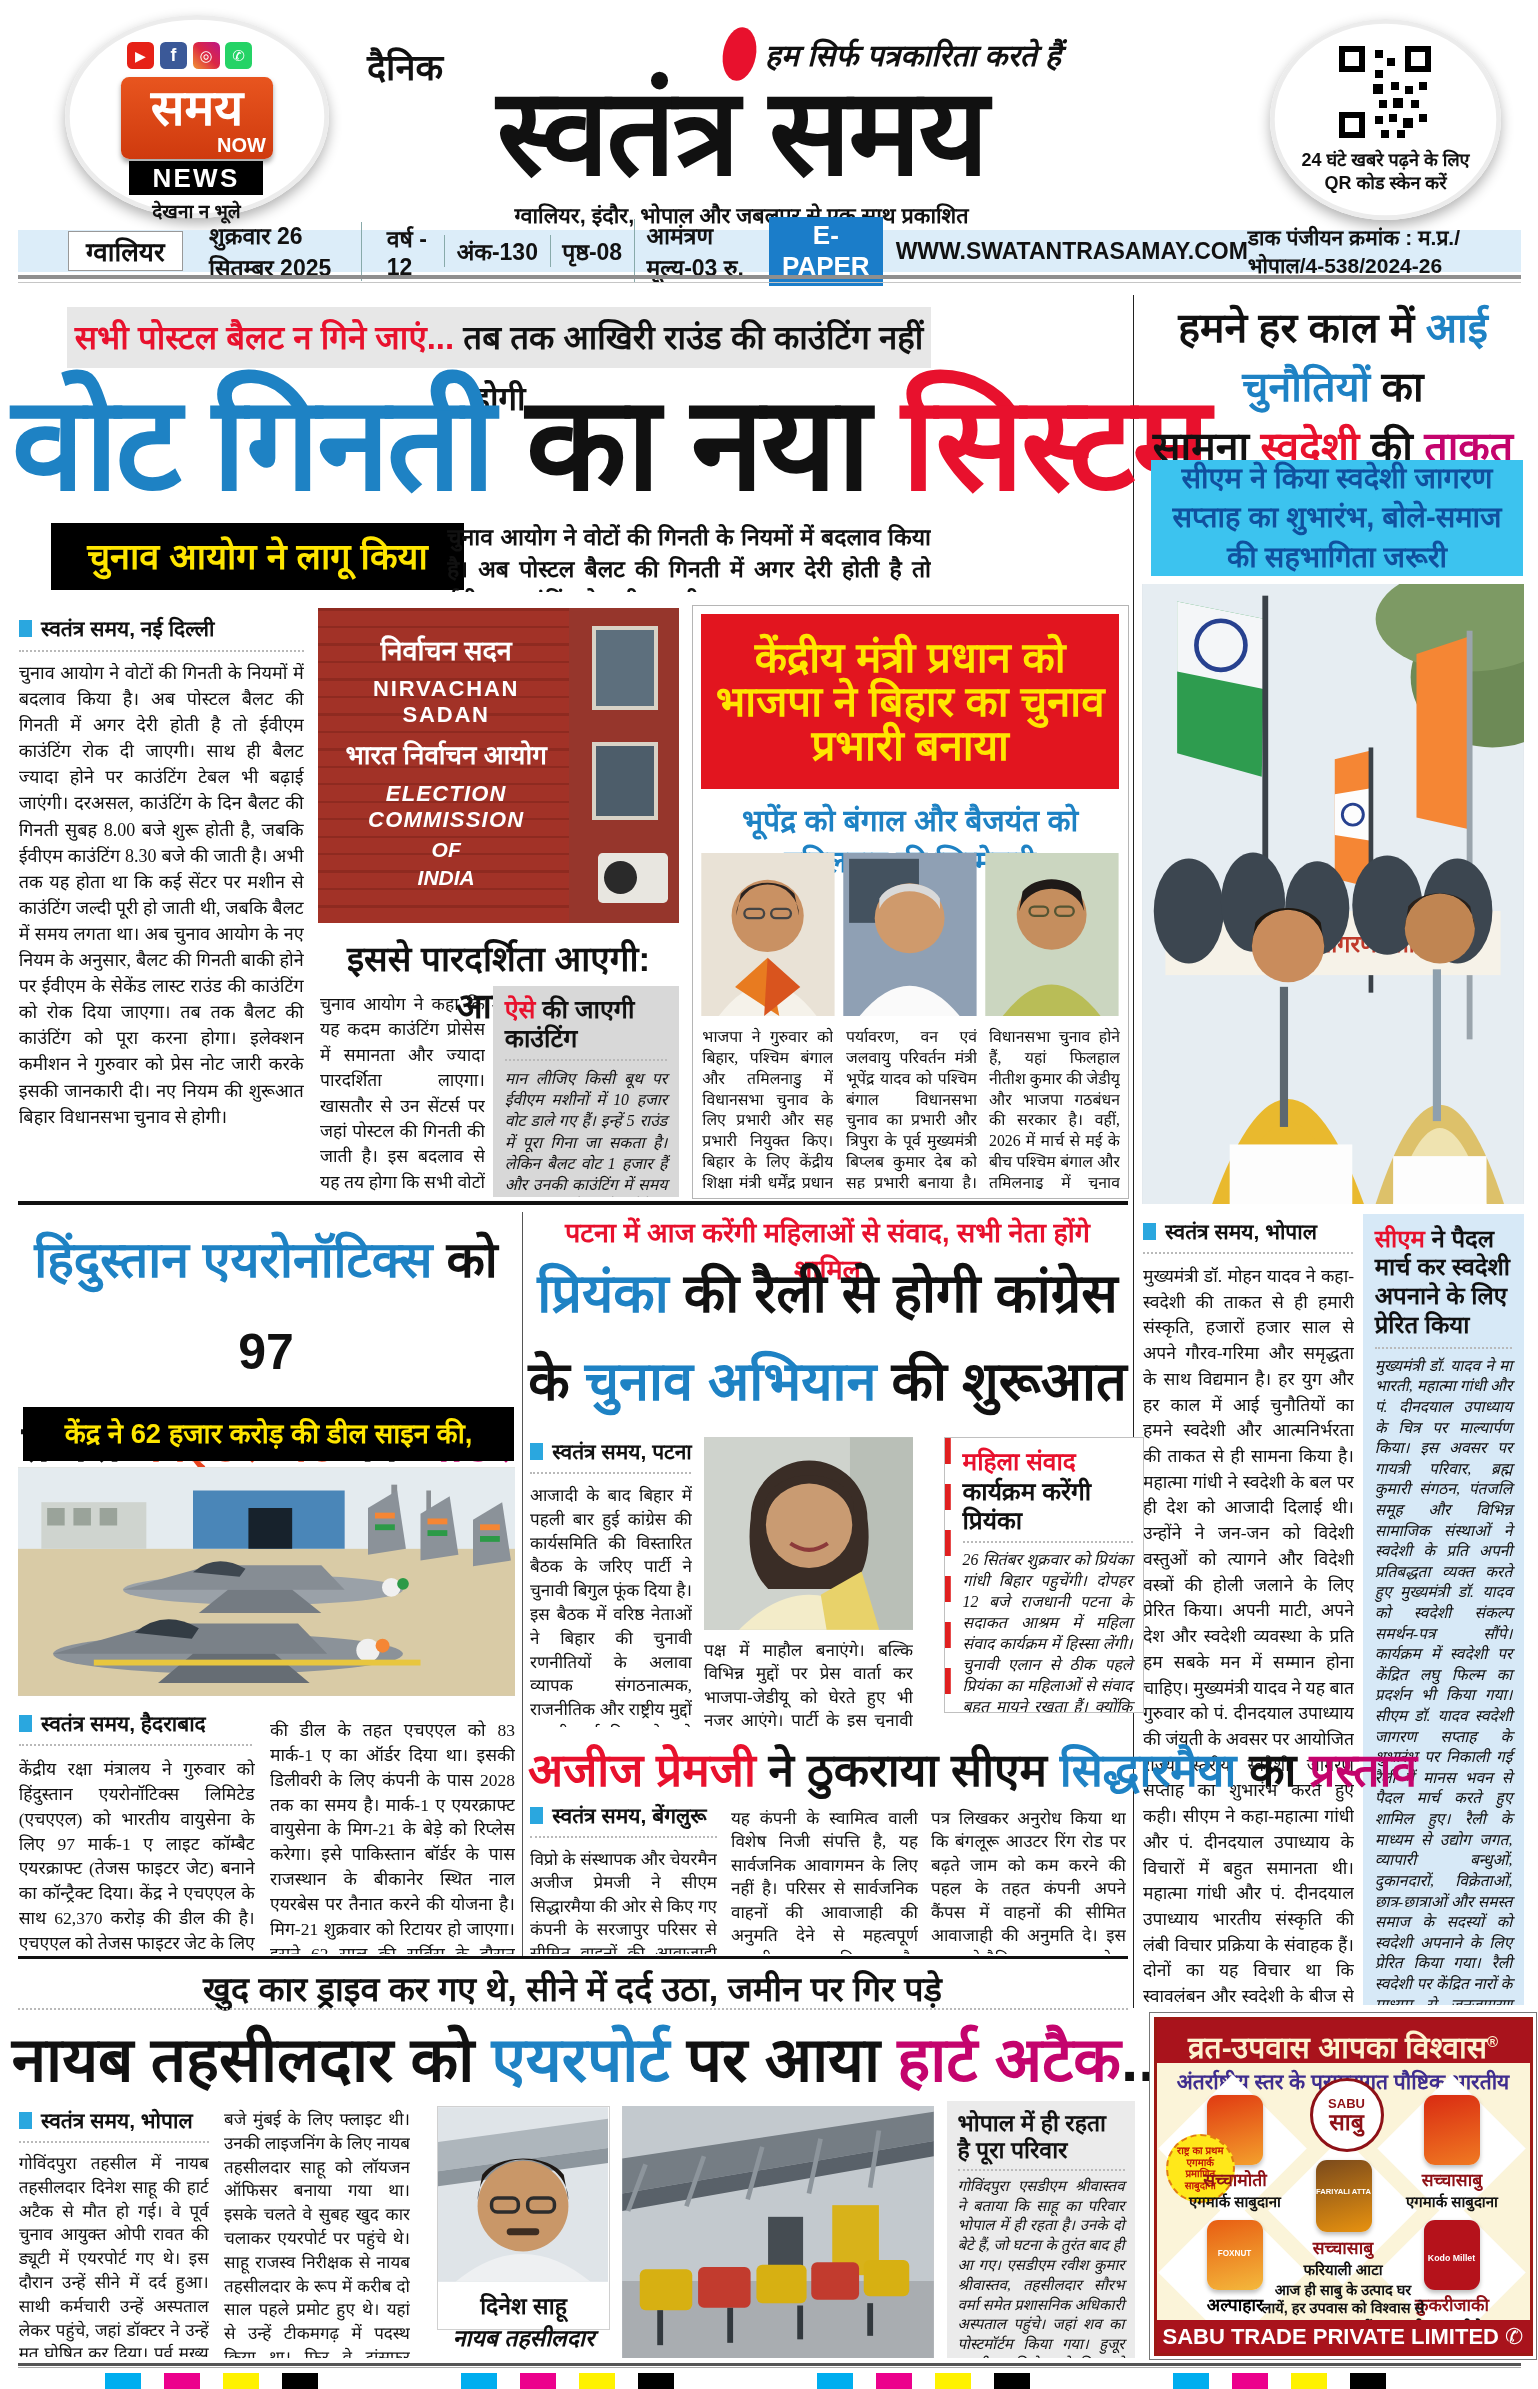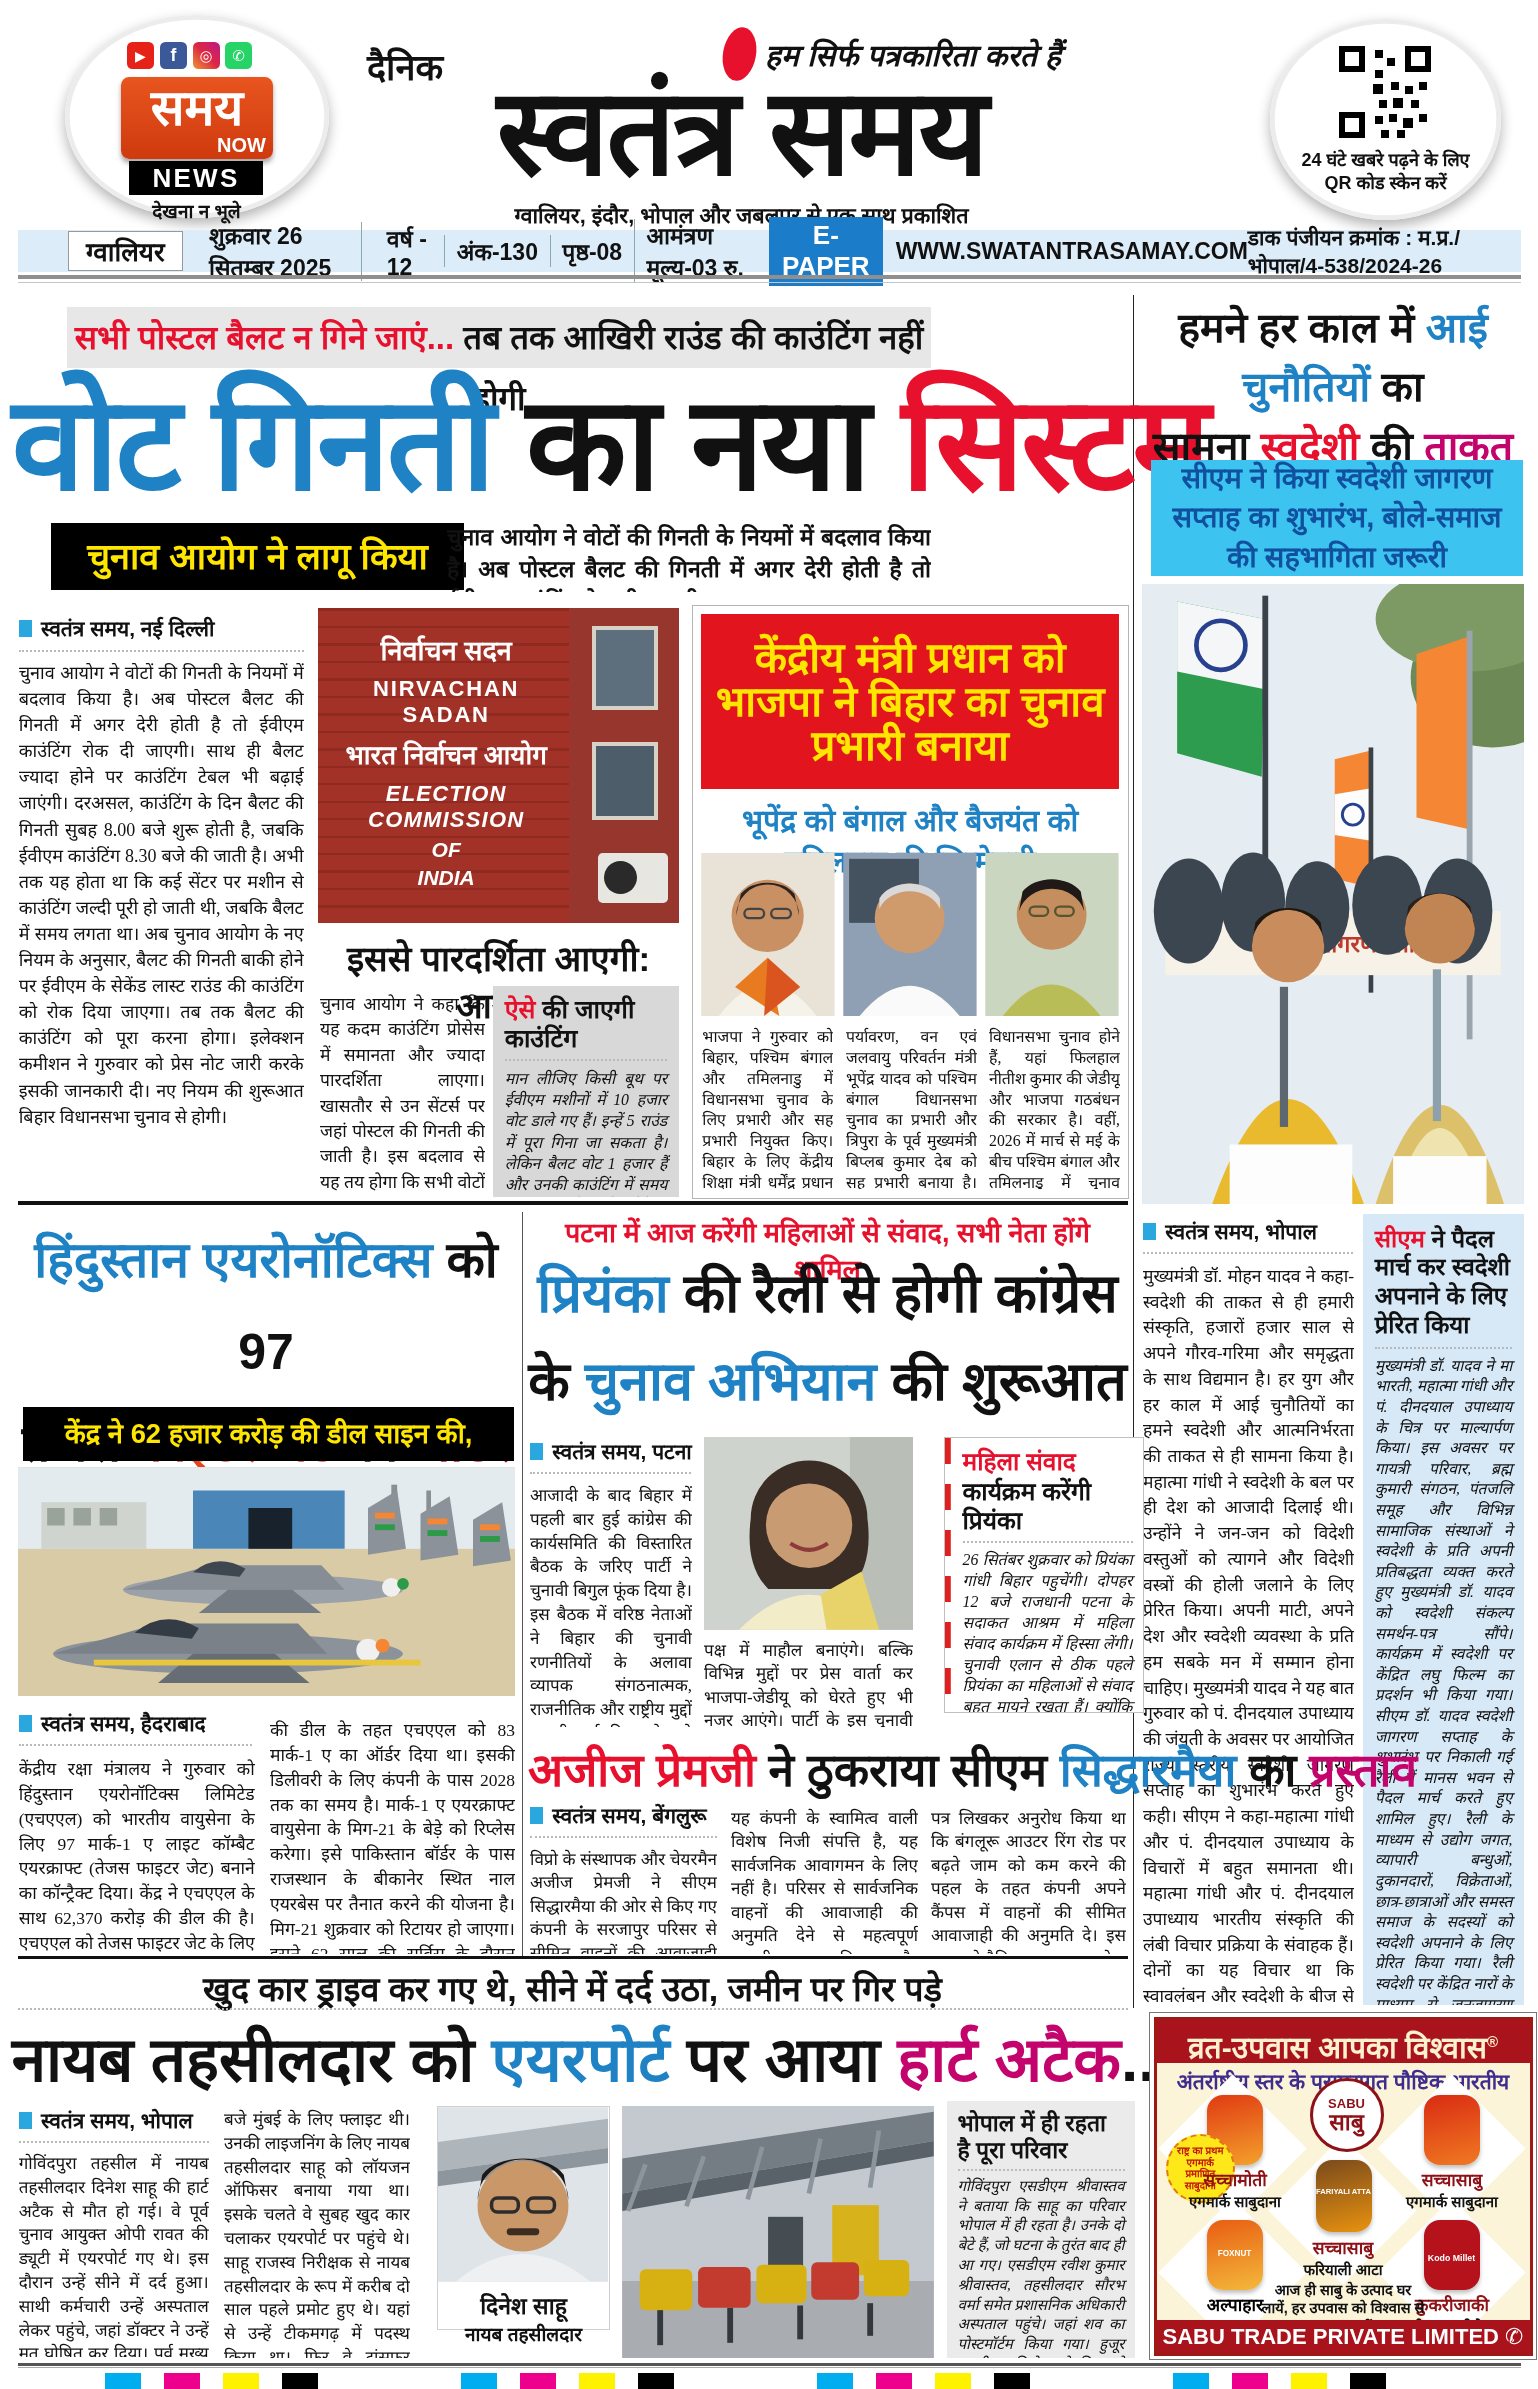--- a/index.html
+++ b/index.html
@@ -20,21 +20,21 @@
   .sqr{display:inline-block;width:13px;height:17.5px;background:#2aa7df;margin-right:9.3px;vertical-align:-1.2px;}
   .dot{border-bottom:2.3px dotted #b9b9b9;}
   .body-txt{font-size:18px;line-height:1.45;}
   .vrule{width:1.2px;background:#222;}
   .hrule{background:#111;}
   .photo{background:#ccc;overflow:hidden;}
   .kbar{background:#e7e7e7;}
   .graybox{background:#d8d8d8;}
   .bluebox{background:#d7e9f7;}
   .diamond{position:absolute;background:#fff;transform:rotate(45deg);}
-  .pack{position:absolute;border-radius:16px;box-shadow:0 2.3px 4.7px rgba(0,0,0,.25);}
+  .pack{position:absolute;border-radius:11px;box-shadow:0 2.3px 4.7px rgba(0,0,0,.25);}
   .cmyk{position:absolute;display:flex;gap:23px;}
   .cmyk span{width:36px;height:17.5px;display:block;}
   .sw-c{background:#00aeef;}.sw-m{background:#ec008c;}.sw-y{background:#fff200;}.sw-k{background:#000;}
 </style>
 </head>
 <body>
 
 <div class="a" style="left:0;top:0;width:1538px;height:229px;">
 
   <div class="a" style="left:65px;top:15px;width:264px;height:203px;border-radius:50%;background:#fff;box-shadow:0 5.8px 13px rgba(0,0,0,.3),inset 0 0 0 4.7px #ececec;">
@@ -366,21 +366,21 @@
     <path d="M0 60 L292 20 L292 70 L0 110 z" fill="#aeb6bc"></path>
     <path d="M0 110 L292 70 L292 96 L0 136 z" fill="#8d969d"></path>
     <circle cx="146" cy="170" r="78" fill="#c99768"></circle>
     <path d="M68 160 a78 70 0 0 1 156 0 l-8 -44 a78 50 0 0 0 -140 0 z" fill="#1e1814"></path>
     <rect x="92" y="156" width="46" height="24" rx="10" fill="none" stroke="#2c2c2c" stroke-width="6"></rect>
     <rect x="154" y="156" width="46" height="24" rx="10" fill="none" stroke="#2c2c2c" stroke-width="6"></rect>
     <rect x="118" y="208" width="56" height="12" rx="6" fill="#3c2d22"></rect>
     <path d="M30 300 q116 -96 232 0 z" fill="#eef0f2"></path>
   </svg>
   <div class="c b" style="font-size:23px;margin-top:4.7px;">दिनेश साहू</div>
-  <div class="c b" style="font-size:19px;">नायब तहसीलदार</div>
+  <div class="c b" style="font-size:23px;font-style:italic;">नायब तहसीलदार</div>
 </div>
 
 <div class="a photo" style="left:622px;top:2106px;width:312px;height:252px;">
   <svg width="312" height="252" viewBox="0 0 534 432">
     <rect width="534" height="432" fill="#c3c9ce"></rect>
     <polygon points="0,90 534,10 534,60 0,150" fill="#757d84"></polygon>
     <polygon points="0,150 534,60 534,86 0,180" fill="#596169"></polygon>
     <g stroke="#8d959c" stroke-width="8">
         <line x1="40" y1="100" x2="10" y2="180"></line>
         <line x1="140" y1="86" x2="110" y2="172"></line>

